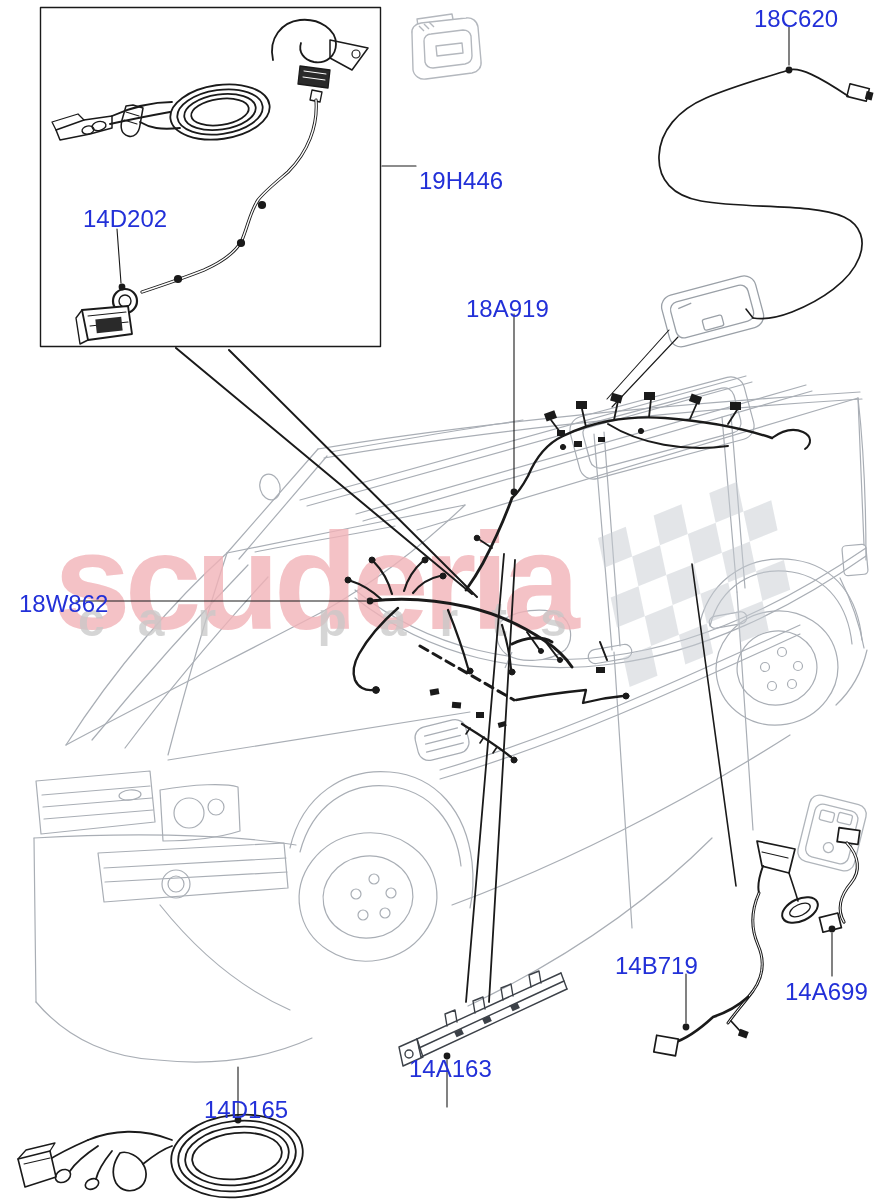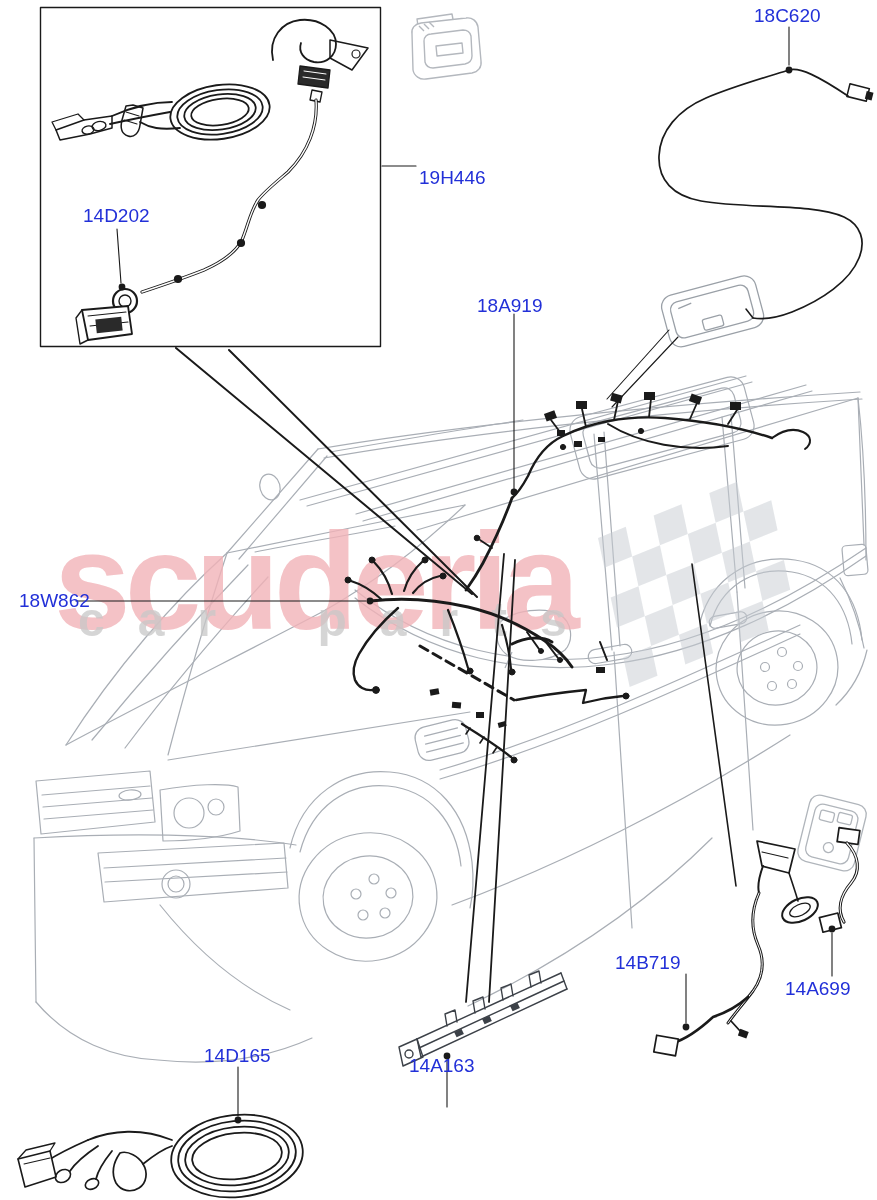--- a/index.html
+++ b/index.html
@@ -12,21 +12,21 @@
   html,body{margin:0;padding:0;background:#fff;}
   .stage{position:relative;width:877px;height:1200px;background:#fff;overflow:hidden;
          font-family:"Liberation Sans", sans-serif;}
   .layer{position:absolute;left:0;top:0;width:877px;height:1200px;}
   .wm-brand{position:absolute;left:54px;top:512px;font-size:138px;font-weight:bold;
             letter-spacing:-6px;color:var(--brand-color);opacity:.8;white-space:nowrap;
             line-height:1;z-index:2;}
   .wm-tag{position:absolute;left:78px;top:596px;font-size:48px;font-weight:bold;
           letter-spacing:33px;word-spacing:22px;color:var(--tagline-color);opacity:.75;
           white-space:nowrap;line-height:1;z-index:2;}
-  .callout{position:absolute;font-size:19px;color:var(--callout-color);
+  .callout{position:absolute;font-size:24px;color:var(--callout-color);
            white-space:nowrap;z-index:5;cursor:pointer;line-height:1.1;}
   svg{display:block;}
   .z1{z-index:1}.z2{z-index:2}.z3{z-index:3}
 </style>
 </head>
 <body>
 
 <div class="stage">
 
   <svg class="layer z1" viewBox="0 0 877 1200">
@@ -379,19 +379,19 @@
         <path d="M504,554 L466,1002" stroke-width="1.8"></path>
         <path d="M515,560 L489,1002" stroke-width="1.8"></path>
         <path d="M692,564 L736,886" stroke-width="1.6"></path>
       </g>
     </g>
   </svg>
 
   <div class="callout" style="left:754px;top:6px">18C620</div>
   <div class="callout" style="left:419px;top:168px">19H446</div>
   <div class="callout" style="left:83px;top:206px">14D202</div>
-  <div class="callout" style="left:477px;top:296px">18A919</div>
+  <div class="callout" style="left:466px;top:296px">18A919</div>
   <div class="callout" style="left:19px;top:591px">18W862</div>
   <div class="callout" style="left:615px;top:953px">14B719</div>
   <div class="callout" style="left:785px;top:979px">14A699</div>
-  <div class="callout" style="left:204px;top:1046px">14D165</div>
+  <div class="callout" style="left:204px;top:1097px">14D165</div>
   <div class="callout" style="left:409px;top:1056px">14A163</div>
 </div>
 
 </body></html>

